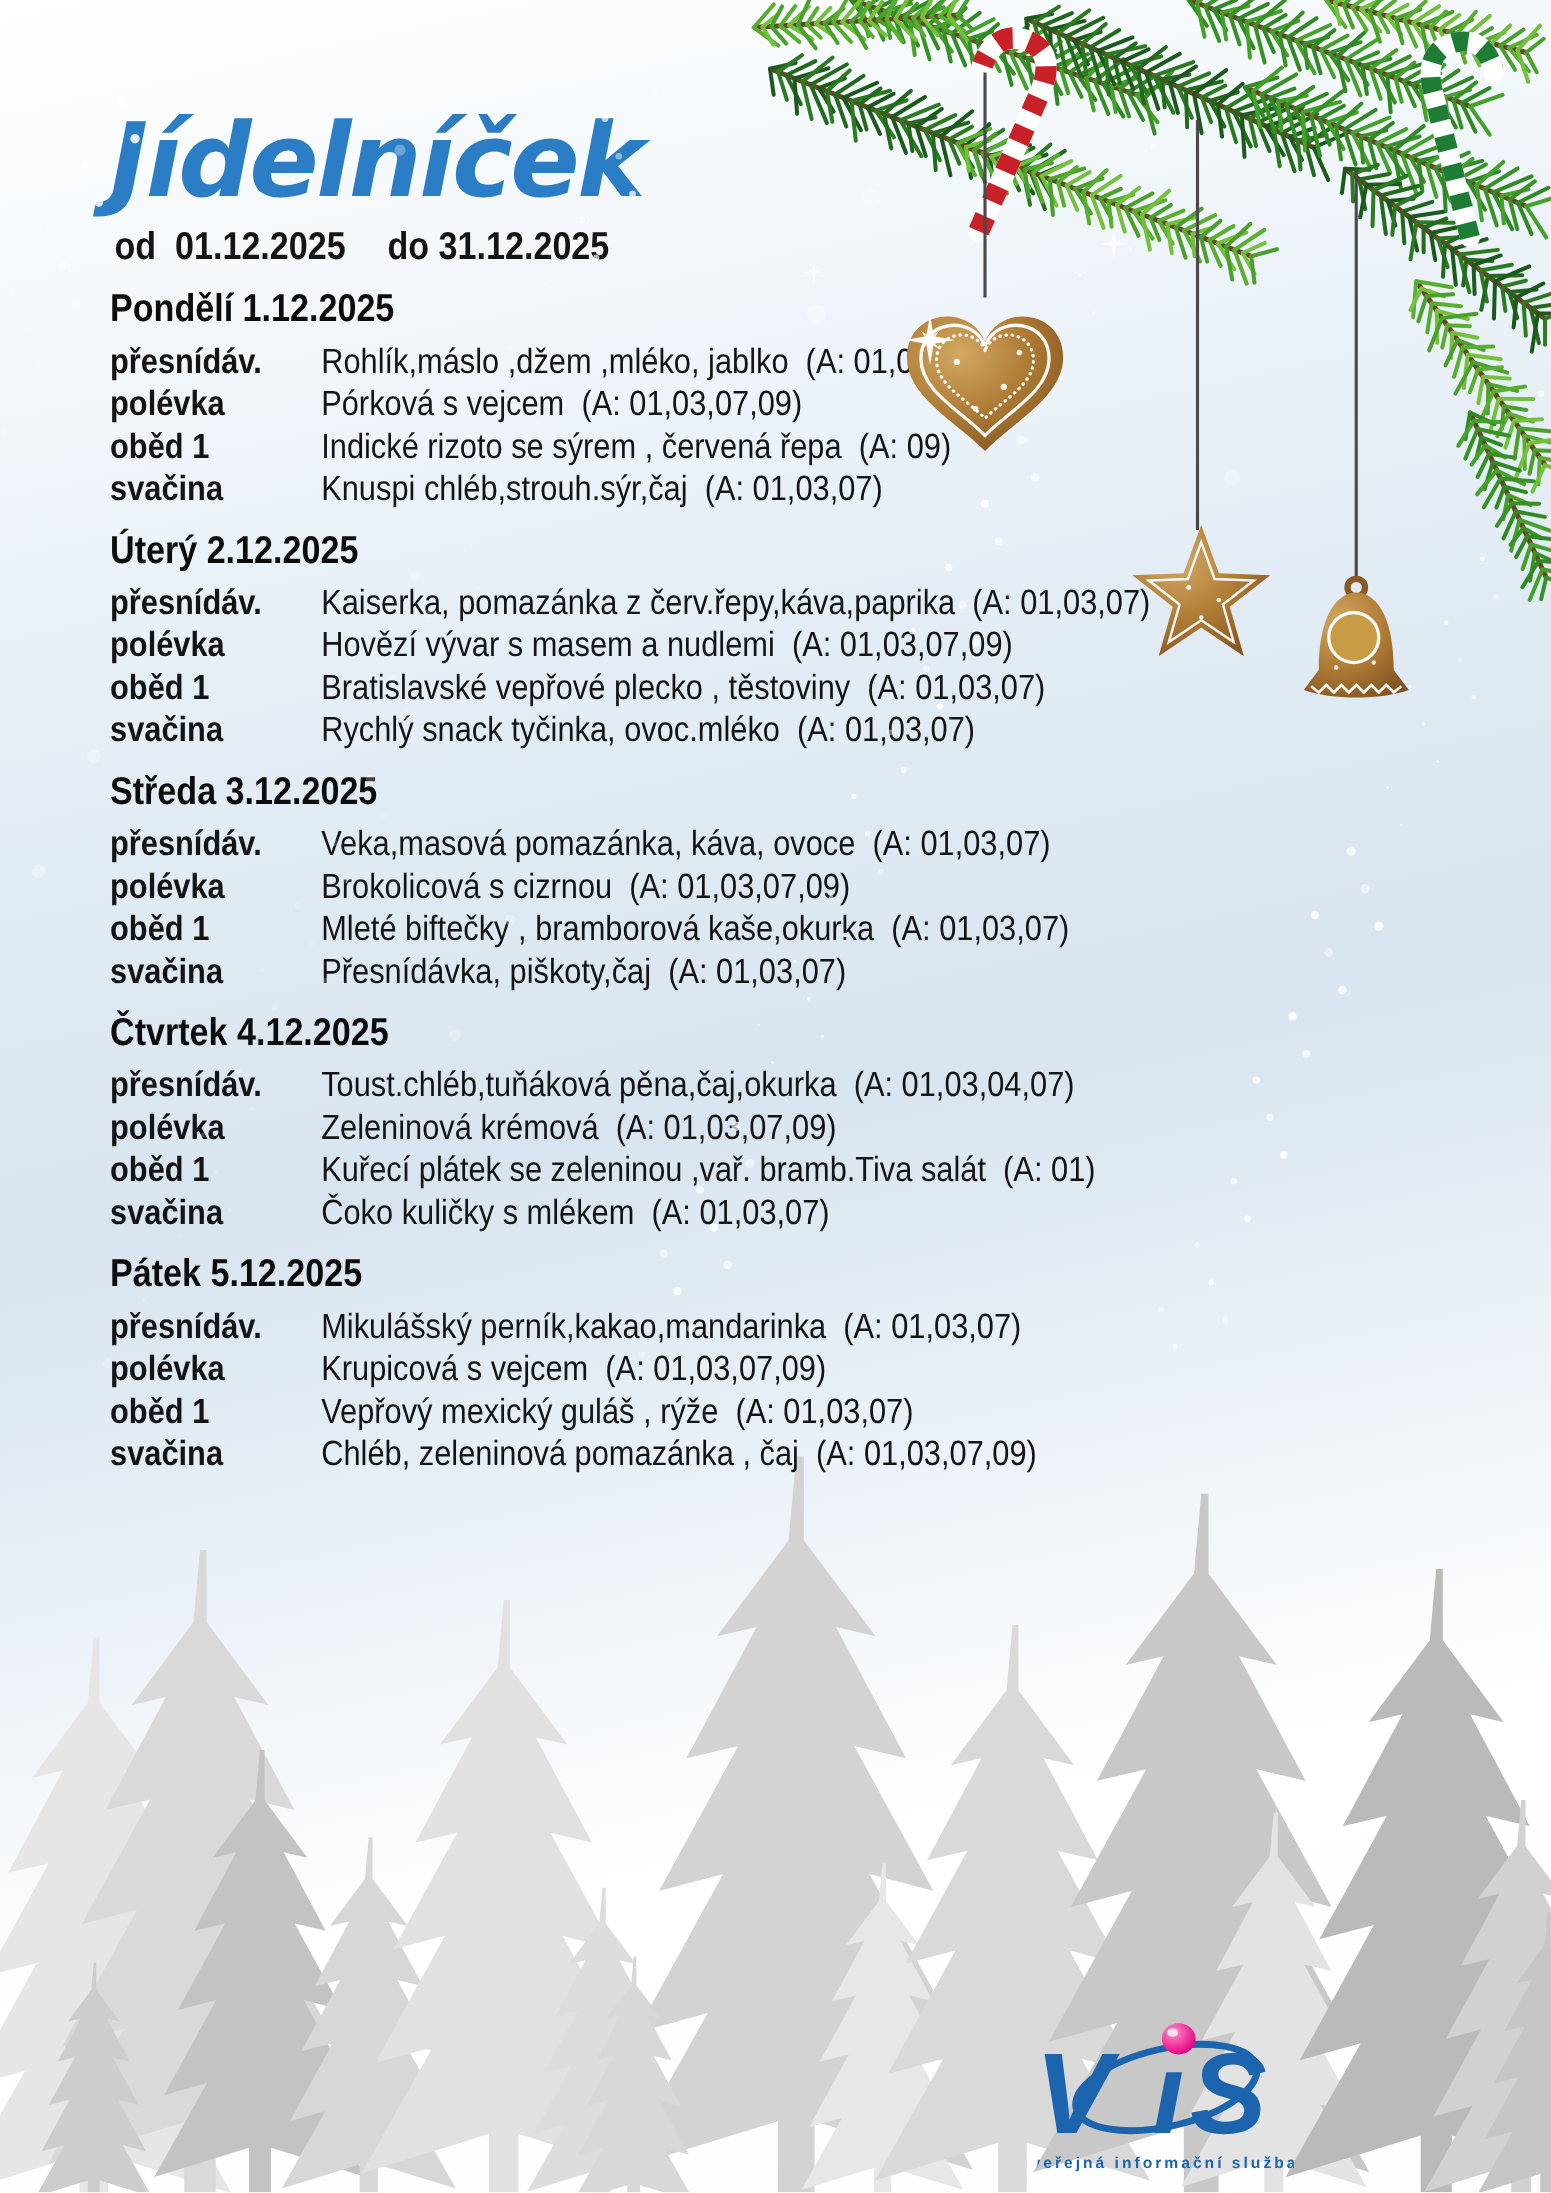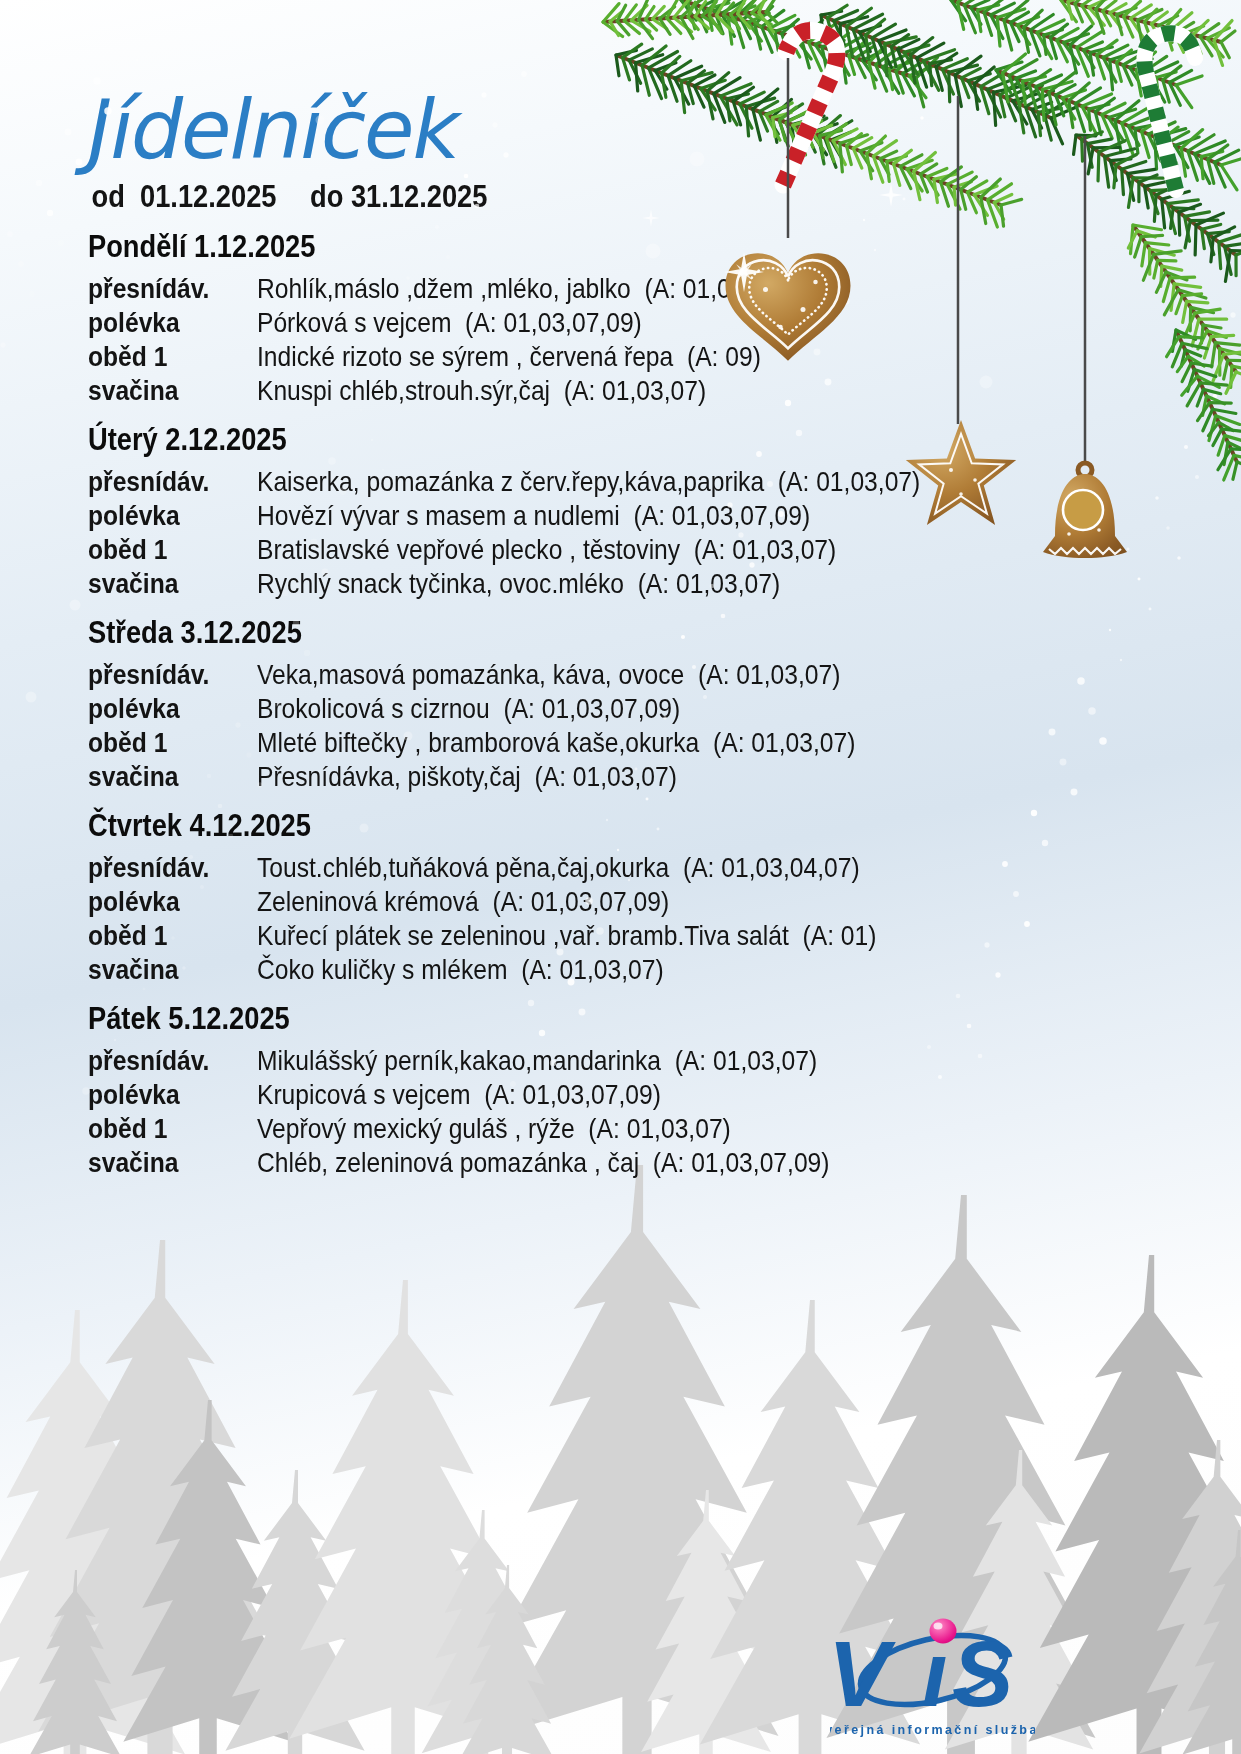--- a/index.html
+++ b/index.html
@@ -4,21 +4,21 @@
 <style>
   html,body{margin:0;padding:0;}
   body{background:#fff;}
   #page{
     position:relative;width:1241px;height:1754px;overflow:hidden;
     font-family:"Liberation Sans",sans-serif;
     background:linear-gradient(168deg,#ffffff 0%,#f5f9fc 12%,#e4edf5 32%,#d8e4ef 50%,#ecf2f8 66%,#ffffff 80%,#fdfdfd 100%);
   }
   .content{position:absolute;left:88px;top:86px;width:940px;z-index:2;}
   .title{
-    font-family:"DejaVu Sans",sans-serif;font-style:italic;font-weight:normal;
+    font-family:"DejaVu Sans",sans-serif;font-style:italic;font-weight:bold;
     font-size:82px;line-height:1.08;color:var(--title-blue,#2b7ec5);
     letter-spacing:-2px;margin:0;
   }
   .date-line{
     display:flex;gap:38px;margin-top:4px;padding-left:4px;
     font-size:31px;font-weight:bold;color:#141414;white-space:pre-wrap;
     transform:scaleX(.88);transform-origin:left top;
   }
   .menu{margin-top:14px;transform:scaleX(.88);transform-origin:left top;width:1060px;}
   .day h2{font-size:31px;font-weight:bold;color:#0c0c0c;margin:14px 0 7px;}

